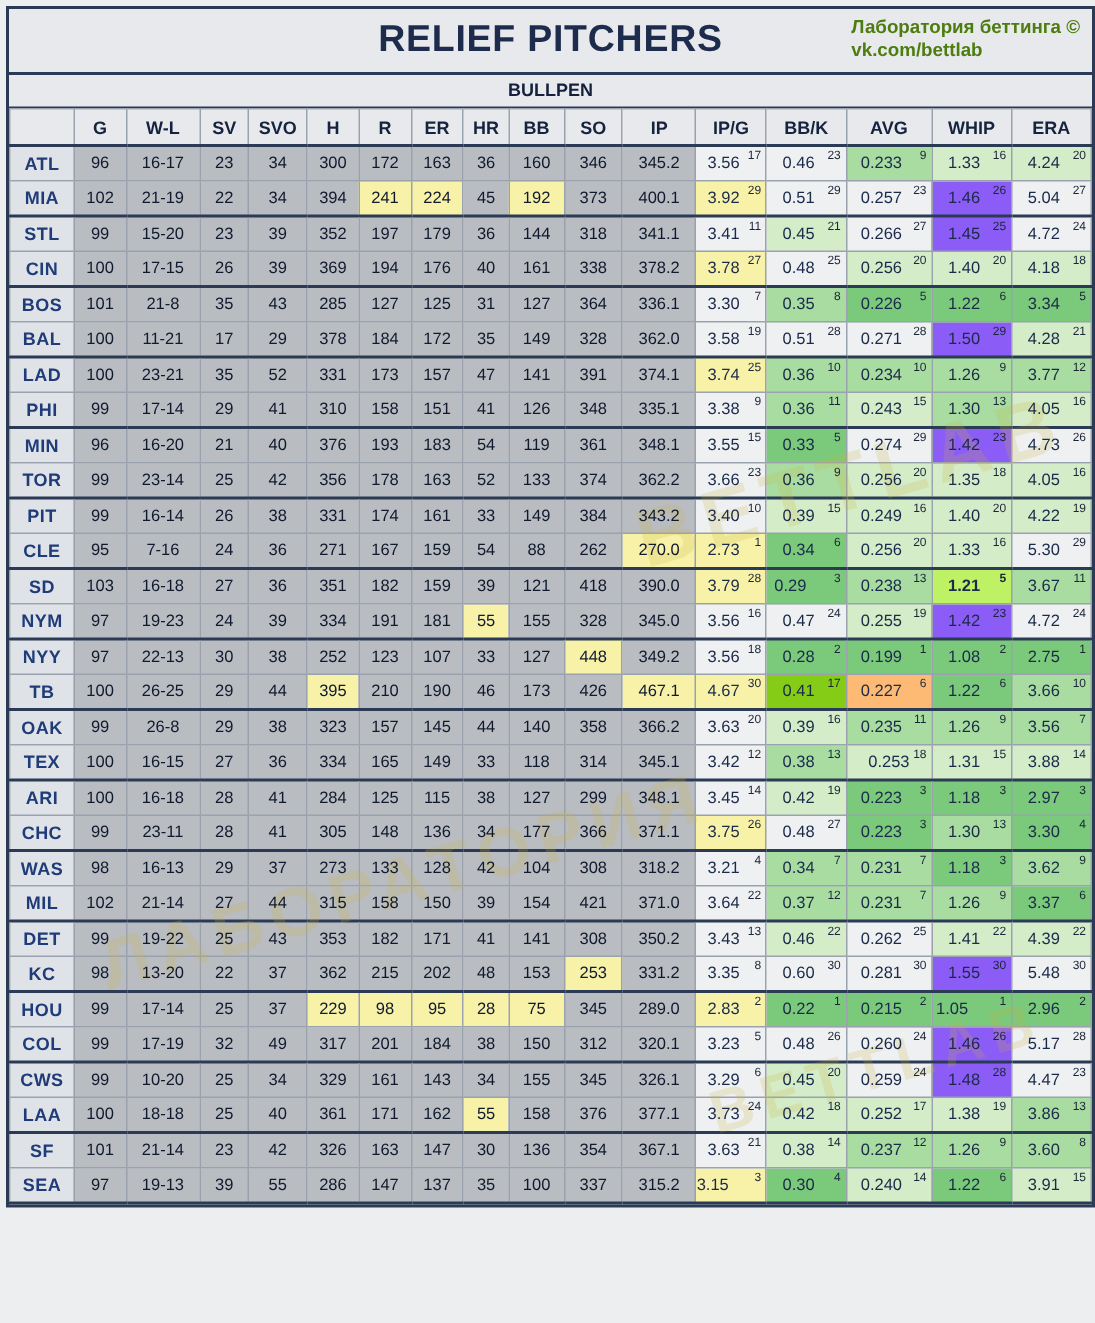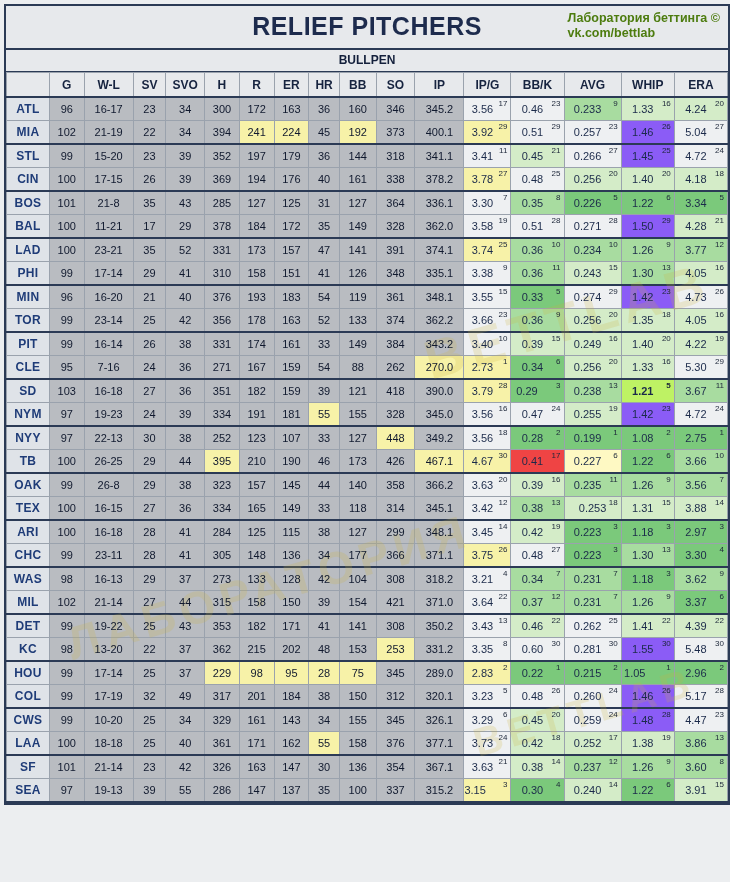--- a/index.html
+++ b/index.html
@@ -984,24 +984,24 @@
             </td>
             <td class="stat">
               <span class="cellwrap"><span class="val">426</span></span>
             </td>
             <td class="stat" style="background: rgb(247, 242, 168);">
               <span class="cellwrap"><span class="val">467.1</span></span>
             </td>
             <td class="ipg" style="background: rgb(247, 242, 168);">
               <span class="cellwrap"><span class="val" style="margin-right: 10px;">4.67</span><span class="rank">30</span></span>
             </td>
-            <td class="k" style="background: #ef4444;">
+            <td class="k" style="background: #84cc16;">
               <span class="cellwrap"><span class="val" style="margin-right: 10px;">0.41</span><span class="rank">17</span></span>
             </td>
-            <td class="avg" style="background: #fef9c3;">
+            <td class="avg" style="background: #fdba74;">
               <span class="cellwrap"><span class="val" style="margin-right: 10px;">0.227</span><span class="rank">6</span></span>
             </td>
             <td class="whip" style="background: rgb(123, 201, 123);">
               <span class="cellwrap"><span class="val" style="margin-right: 10px;">1.22</span><span class="rank">6</span></span>
             </td>
             <td class="era" style="background: rgb(168, 220, 160);">
               <span class="cellwrap"><span class="val" style="margin-right: 10px;">3.66</span><span class="rank">10</span></span>
             </td>
           </tr>
           <tr>

